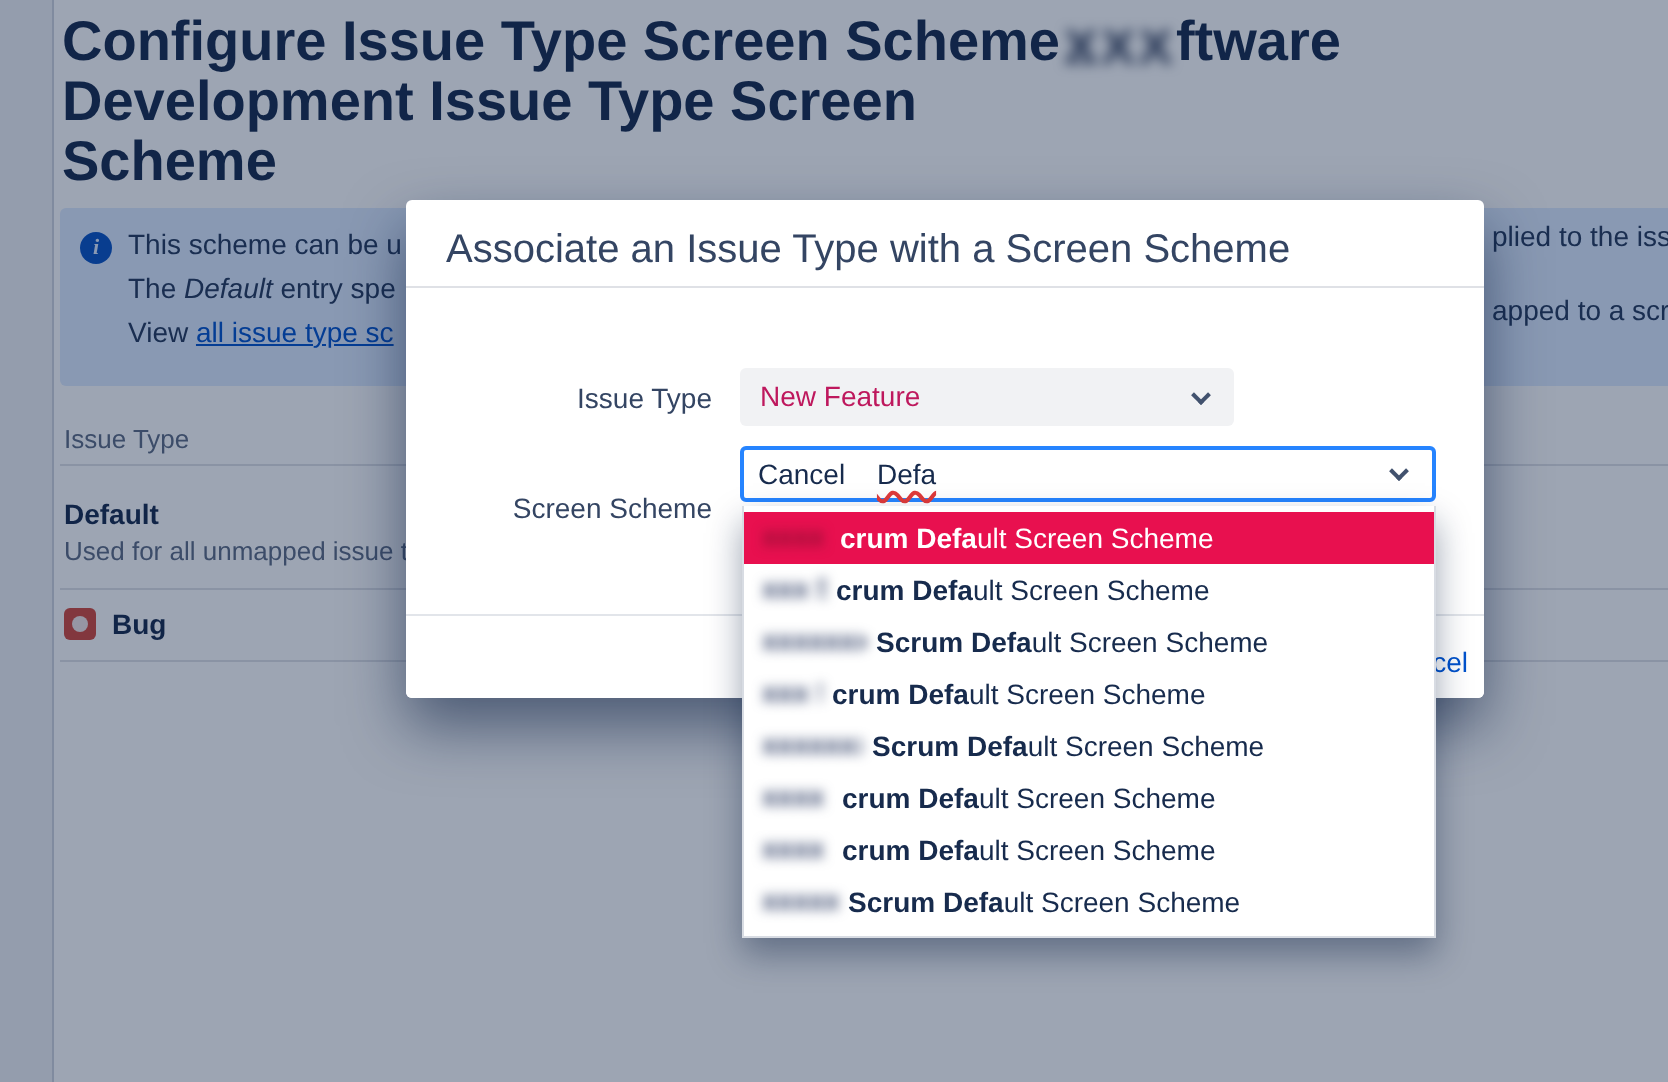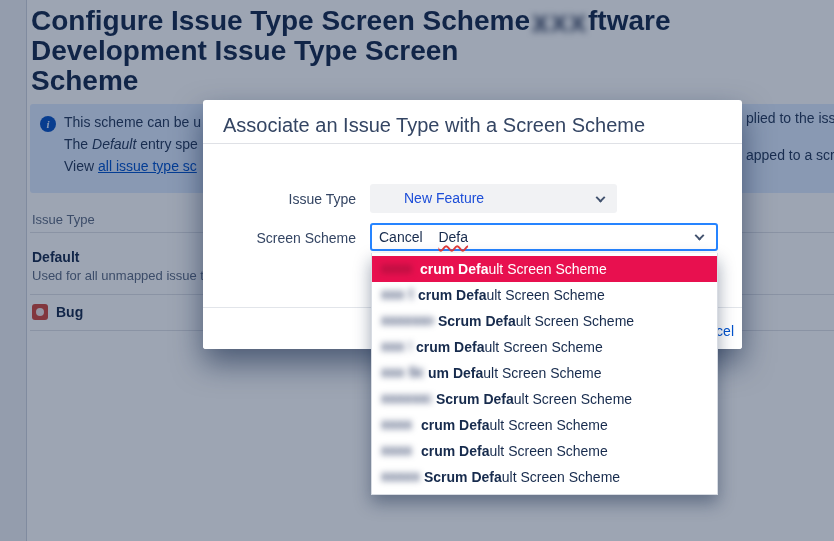--- a/index.html
+++ b/index.html
@@ -99,28 +99,28 @@
   }
   .modal-title {
     position: absolute; left: 20px; top: 14px;
     font-size: 20px; font-weight: 400; color: #344563; white-space: nowrap;
   }
   .form-label {
     position: absolute; left: 20px; width: 133px; text-align: right;
     font-size: 14px; color: #344563;
   }
   .label-issue-type { top: 91px; }
-  .label-screen-scheme { top: 130px; }
+  .label-screen-scheme { top: 146px; }
 
   .select-box {
     position: absolute; left: 167px; top: 84px; width: 247px; height: 29px;
     background: #f1f2f4; border-radius: 3px; cursor: pointer;
   }
   .select-box .select-value {
-    position: absolute; left: 10px; top: 6px; font-size: 14px; color: #1d4ed8; margin-left: 24px;
+    position: absolute; left: 10px; top: 6px; font-size: 14px; color: #be185d;
   }
   .chev {
     position: absolute; right: 13px; top: 50%; width: 7px; height: 7px;
     border-right: 2px solid #42526E; border-bottom: 2px solid #42526E;
     transform: translateY(-70%) rotate(45deg);
   }
   .combo-box {
     position: absolute; left: 167px; top: 123px; width: 348px; height: 28px;
     background: #fff; border: 2px solid #2684FF; border-radius: 3px; cursor: text;
   }
@@ -216,18 +216,17 @@
   <div class="modal-footer">
     <a class="cancel-link">Cancel</a>
   </div>
 </div>
 
 <div class="dropdown" id="dropdown-list">
     <div class="dd-item active"><span class="dd-blur" style="width: 34px;">xxxx S</span><span class="dd-bold">crum Defa</span><span>ult Screen Scheme</span></div>
     <div class="dd-item"><span class="dd-blur" style="width: 32px;">xxx S</span><span class="dd-bold">crum Defa</span><span>ult Screen Scheme</span></div>
     <div class="dd-item"><span class="dd-blur" style="width: 52px;">xxxxxxx</span><span class="dd-bold">Scrum Defa</span><span>ult Screen Scheme</span></div>
     <div class="dd-item"><span class="dd-blur" style="width: 30px;">xxx S</span><span class="dd-bold">crum Defa</span><span>ult Screen Scheme</span></div>
-    <div class="dd-item"><span class="dd-blur" style="width: 42px;">xxx Scr</span><span class="dd-bold">um Defa</span><span>ult Screen Scheme</span></div>
     <div class="dd-item"><span class="dd-blur" style="width: 50px;">xxxxxxx</span><span class="dd-bold">Scrum Defa</span><span>ult Screen Scheme</span></div>
     <div class="dd-item"><span class="dd-blur" style="width: 35px;">xxxx S</span><span class="dd-bold">crum Defa</span><span>ult Screen Scheme</span></div>
     <div class="dd-item"><span class="dd-blur" style="width: 35px;">xxxx S</span><span class="dd-bold">crum Defa</span><span>ult Screen Scheme</span></div>
     <div class="dd-item"><span class="dd-blur" style="width: 38px;">xxxxx</span><span class="dd-bold">Scrum Defa</span><span>ult Screen Scheme</span></div>
   </div>
 
 </body></html>

